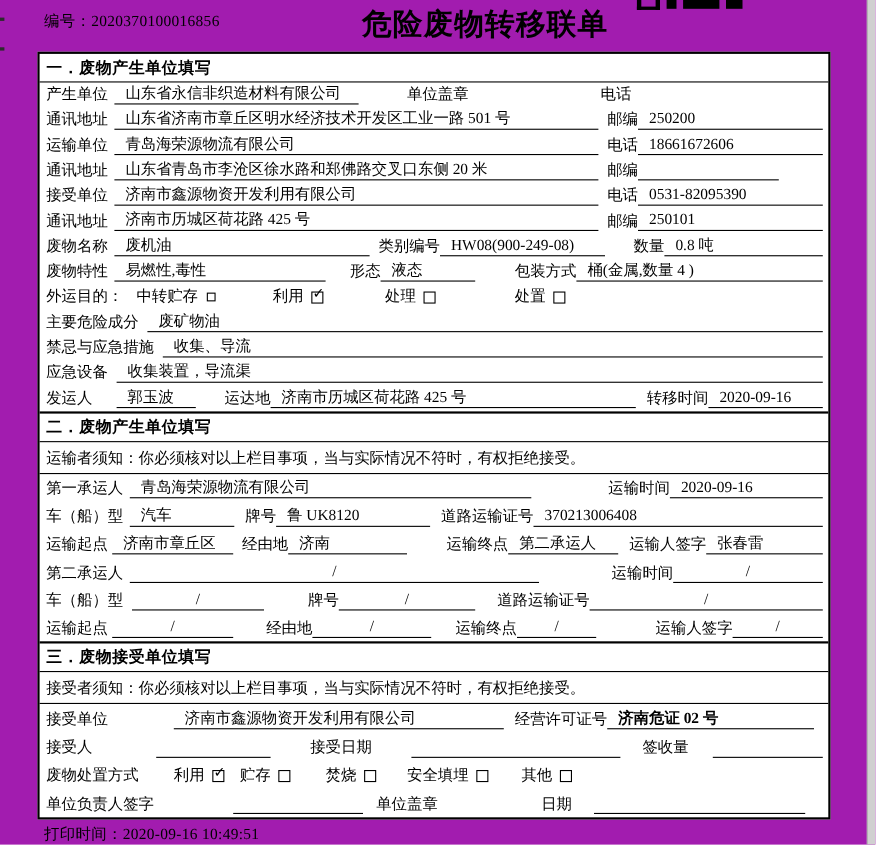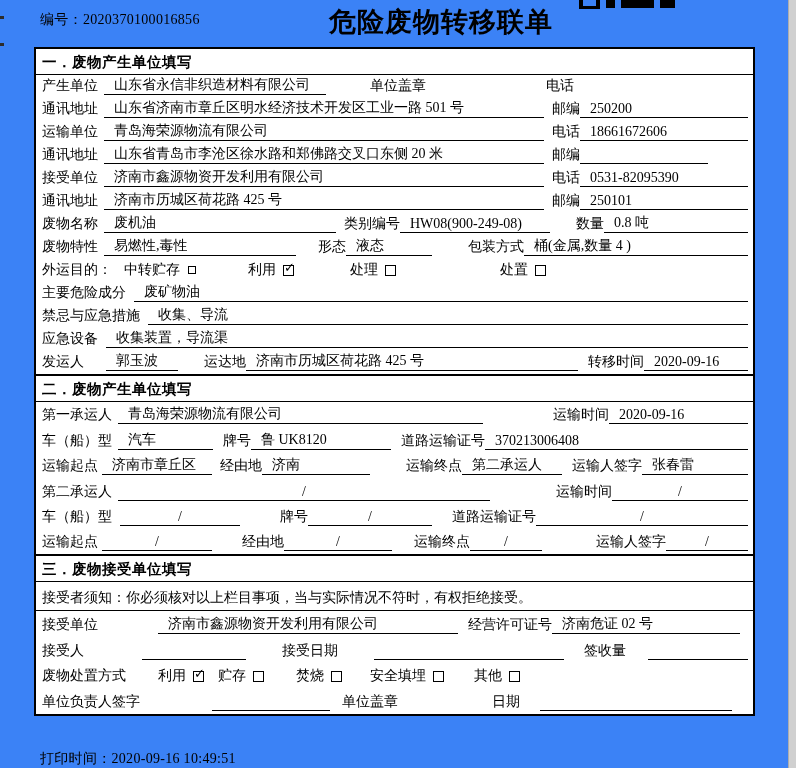--- a/index.html
+++ b/index.html
@@ -1,16 +1,16 @@
 <!DOCTYPE html>
 <html><head>
 <meta charset="utf-8">
 <style>
   html,body{margin:0;padding:0;background:#fff;}
-  .page{position:relative;width:796px;height:768px;background:#3b82f6;overflow:hidden;
+  .page{position:relative;width:796px;height:768px;background:#a21caf;overflow:hidden;
         font-family:"Liberation Serif","DejaVu Serif",serif;color:#000;font-size:14px;}
   .doc-no{position:absolute;left:40px;top:11px;white-space:pre;letter-spacing:.3px;}
   .title{position:absolute;left:329px;top:4px;font-family:Liberation Mono, monospace;
          font-weight:bold;font-size:27px;letter-spacing:1px;white-space:pre;}
   .stamp{position:absolute;left:579px;top:0;height:9px;display:flex;gap:6px;align-items:flex-start;}
   .st-outline{width:21px;height:9px;box-sizing:border-box;border-left:4px solid #000;border-right:4px solid #000;border-bottom:3px solid #000;}
   .st-b1{width:9px;height:8px;background:#000;}
   .st-b2{width:33px;height:8px;background:#000;}
   .st-b3{width:15px;height:8px;background:#000;}
   .noise{position:absolute;background:#2c2c2c;}
@@ -110,21 +110,21 @@
             <span class="lbl" style="margin-left: 22px;">形态</span>
             <span class="val" style="width: 86px;">液态</span>
             <span class="lbl" style="margin-left: 36px;">包装方式</span>
             <span class="val fx">桶(金属,数量 4 )</span>
           </div>
           <div class="row">
             <span class="lbl">外运目的：</span>
             <span class="cbw" style="margin-left: 12px;"><span>中转贮存</span><span class="box sm"></span></span>
             <span class="cbw" style="margin-left: 52px;"><span>利用</span><span class="box"><span class="tick">✓</span></span></span>
             <span class="cbw" style="margin-left: 56px;"><span>处理</span><span class="box"></span></span>
-            <span class="cbw" style="margin-left: 104px; justify-content: center;"><span>处置</span><span class="box"></span></span>
+            <span class="cbw" style="margin-left: 72px; justify-content: center;"><span>处置</span><span class="box"></span></span>
           </div>
           <div class="row">
             <span class="lbl">主要危险成分</span>
             <span class="val fx" style="margin-left: 8px;">废矿物油</span>
           </div>
           <div class="row">
             <span class="lbl">禁忌与应急措施</span>
             <span class="val fx" style="margin-left: 8px;">收集、导流</span>
           </div>
           <div class="row">
@@ -136,20 +136,21 @@
             <span class="val" style="width: 72px; margin-left: 22px;">郭玉波</span>
             <span class="lbl" style="margin-left: 26px;">运达地</span>
             <span class="val" style="width: 332px;">济南市历城区荷花路 425 号</span>
             <span class="lbl" style="margin-left: 10px;">转移时间</span>
             <span class="val fx">2020-09-16</span>
           </div>
         </div>
     </section>
     <section class="s2">
       <div class="sec-h">二．废物产生单位填写</div>
+      <div class="notice">运输者须知：你必须核对以上栏目事项，当与实际情况不符时，有权拒绝接受。</div>
       <div class="rows">
           <div class="row">
             <span class="lbl">第一承运人</span>
             <span class="val" style="width: 365px; margin-left: 6px;">青岛海荣源物流有限公司</span>
             <span class="lbl" style="margin-left: 70px;">运输时间</span>
             <span class="val fx">2020-09-16</span>
           </div>
           <div class="row">
             <span class="lbl">车（船）型</span>
             <span class="val" style="width: 95px; margin-left: 6px;">汽车</span>
@@ -195,21 +196,21 @@
         </div>
     </section>
     <section class="s3">
       <div class="sec-h">三．废物接受单位填写</div>
       <div class="notice">接受者须知：你必须核对以上栏目事项，当与实际情况不符时，有权拒绝接受。</div>
       <div class="rows">
           <div class="row">
             <span class="lbl">接受单位</span>
             <span class="val" style="width: 300px; margin-left: 60px;">济南市鑫源物资开发利用有限公司</span>
             <span class="lbl" style="margin-left: 10px;">经营许可证号</span>
-            <span class="val fx" style="margin-right: 8px;">济南危证 02 号</span>
+            <span class="val fx" style="margin-right: 8px; font-weight: bold;">济南危证 02 号</span>
           </div>
           <div class="row">
             <span class="lbl">接受人</span>
             <span class="val" style="width: 104px; margin-left: 58px;"></span>
             <span class="lbl" style="margin-left: 36px;">接受日期</span>
             <span class="val" style="width: 190px; margin-left: 36px;"></span>
             <span class="lbl" style="margin-left: 20px;">签收量</span>
             <span class="val fx" style="margin-left: 22px;"></span>
           </div>
           <div class="row">

